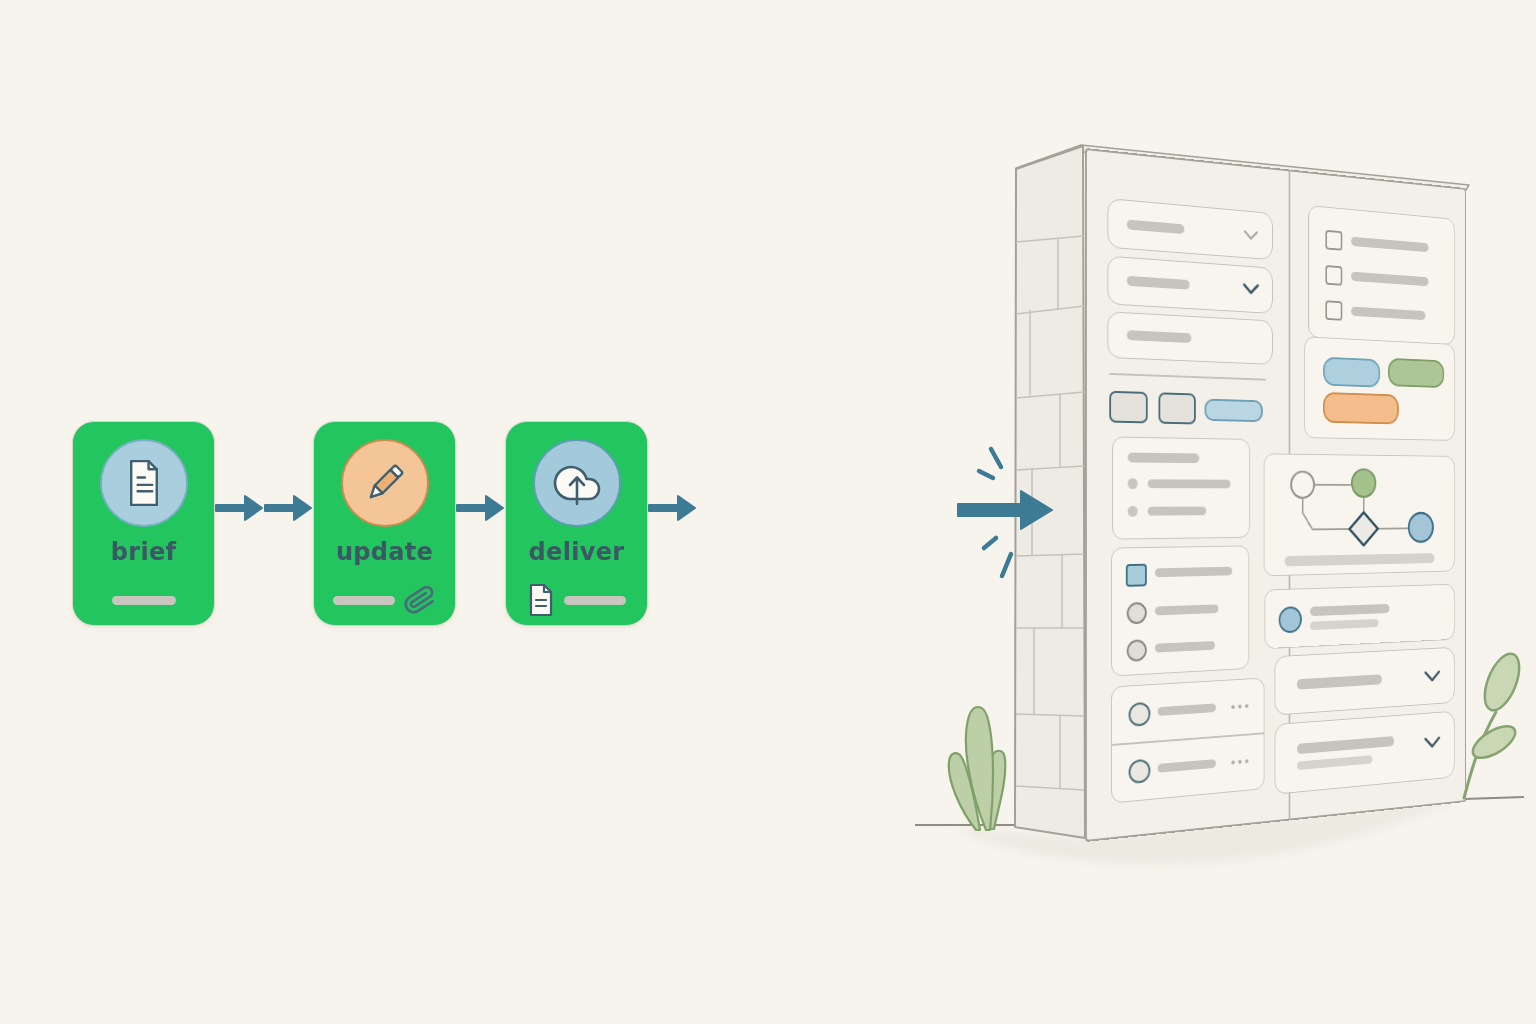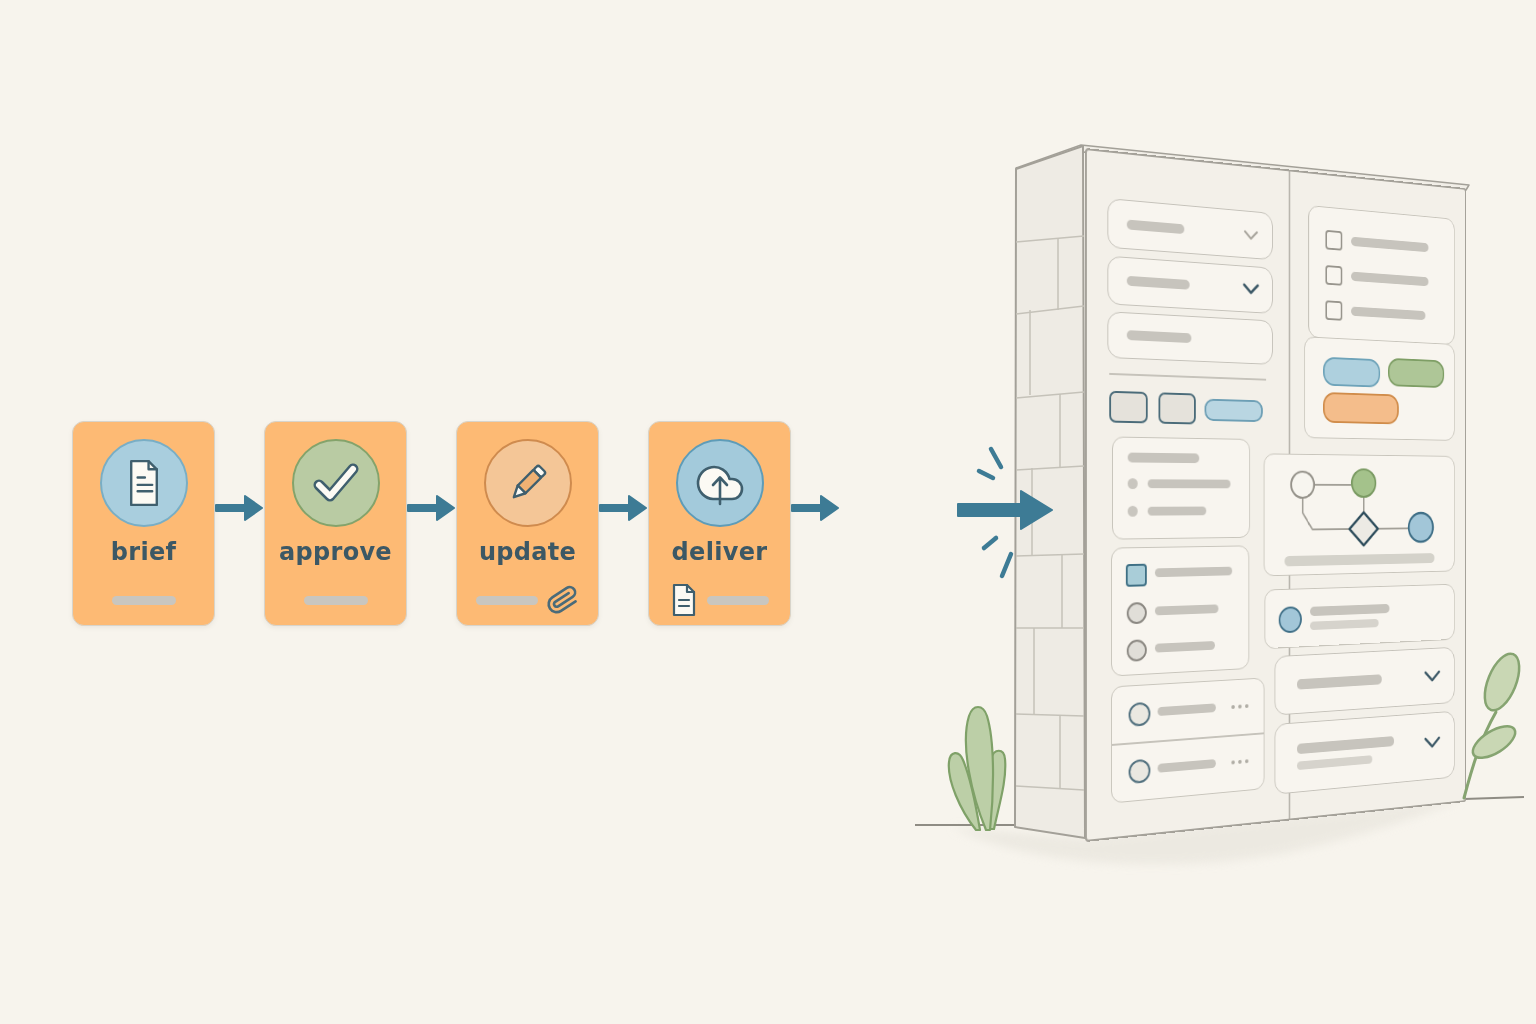--- a/index.html
+++ b/index.html
@@ -1,22 +1,22 @@
 <!DOCTYPE html>
 <html><head>
 <meta charset="utf-8">
 <style>
   html,body{margin:0;padding:0;background:#f7f4ed;}
   .stage{position:relative;width:1536px;height:1024px;background:#f7f4ed;overflow:hidden;
          font-family:"DejaVu Sans","Liberation Sans",sans-serif;}
 
   
   .flow{position:absolute;left:72px;top:421px;display:flex;}
-  .step-card{position:relative;width:141px;height:203px;background:#fdba74;
-             border:1.5px solid #d8d4ca;border-radius:12px;
+  .step-card{position:relative;width:141px;height:203px;background:#22c55e;
+             border:1.5px solid #d8d4ca;border-radius:22px;
              box-shadow:0 2px 4px rgba(140,130,110,.10);}
   .step-circle{position:absolute;top:17px;left:50%;transform:translateX(-50%);
                width:84px;height:84px;border-radius:50%;
                display:flex;align-items:center;justify-content:center;}
   .step-label{position:absolute;top:116px;left:0;width:100%;text-align:center;
               font-size:24px;font-weight:bold;color:#3c5865;letter-spacing:.3px;}
   .step-footer{position:absolute;top:156px;left:0;right:0;height:44px;
                display:flex;align-items:center;justify-content:center;gap:9px;}
   .pill-bar{width:64px;height:9px;border-radius:5px;background:#c9c6bf;}
   .flow-arrow{align-self:flex-start;margin-top:67px;}
@@ -60,32 +60,20 @@
       <div class="step-label">brief</div>
       <div class="step-footer">
           <div class="pill-bar"></div>
         </div>
     </div>
 
     <svg class="flow-arrow" width="49" height="40" viewBox="0 0 49 40">
       <path d="M1 17 h29 v-9 l17 12 -17 12 v-9 h-29 z" fill="#3d7b95" stroke="#3d7b95" stroke-width="2" stroke-linejoin="round"></path>
     </svg>
 
-    <div class="step-card">
-      <div class="step-circle" style="background:#b9cba3;border:2.5px solid #84a36b">
-        <svg width="48" height="42" viewBox="0 0 48 42">
-          <path d="M7 23 L18 34 L41 7" fill="none" stroke="#3f5f6e" stroke-width="11" stroke-linecap="round" stroke-linejoin="round"></path>
-          <path d="M7 23 L18 34 L41 7" fill="none" stroke="#fcfaf4" stroke-width="6" stroke-linecap="round" stroke-linejoin="round"></path>
-        </svg>
-      </div>
-      <div class="step-label">approve</div>
-      <div class="step-footer">
-          <div class="pill-bar"></div>
-        </div>
-    </div>
 
     <svg class="flow-arrow" width="49" height="40" viewBox="0 0 49 40">
       <path d="M1 17 h29 v-9 l17 12 -17 12 v-9 h-29 z" fill="#3d7b95" stroke="#3d7b95" stroke-width="2" stroke-linejoin="round"></path>
     </svg>
 
     <div class="step-card">
       <div class="step-circle" style="background:#f4c697;border:2.5px solid #cf8b4e">
         <svg width="48" height="48" viewBox="0 0 48 48">
           <g transform="rotate(45 24 24)" fill="#fcfaf4" stroke="#3f5f6e" stroke-width="2.4" stroke-linejoin="round">
             <rect x="18.5" y="4" width="11" height="7" rx="2.5"></rect>

